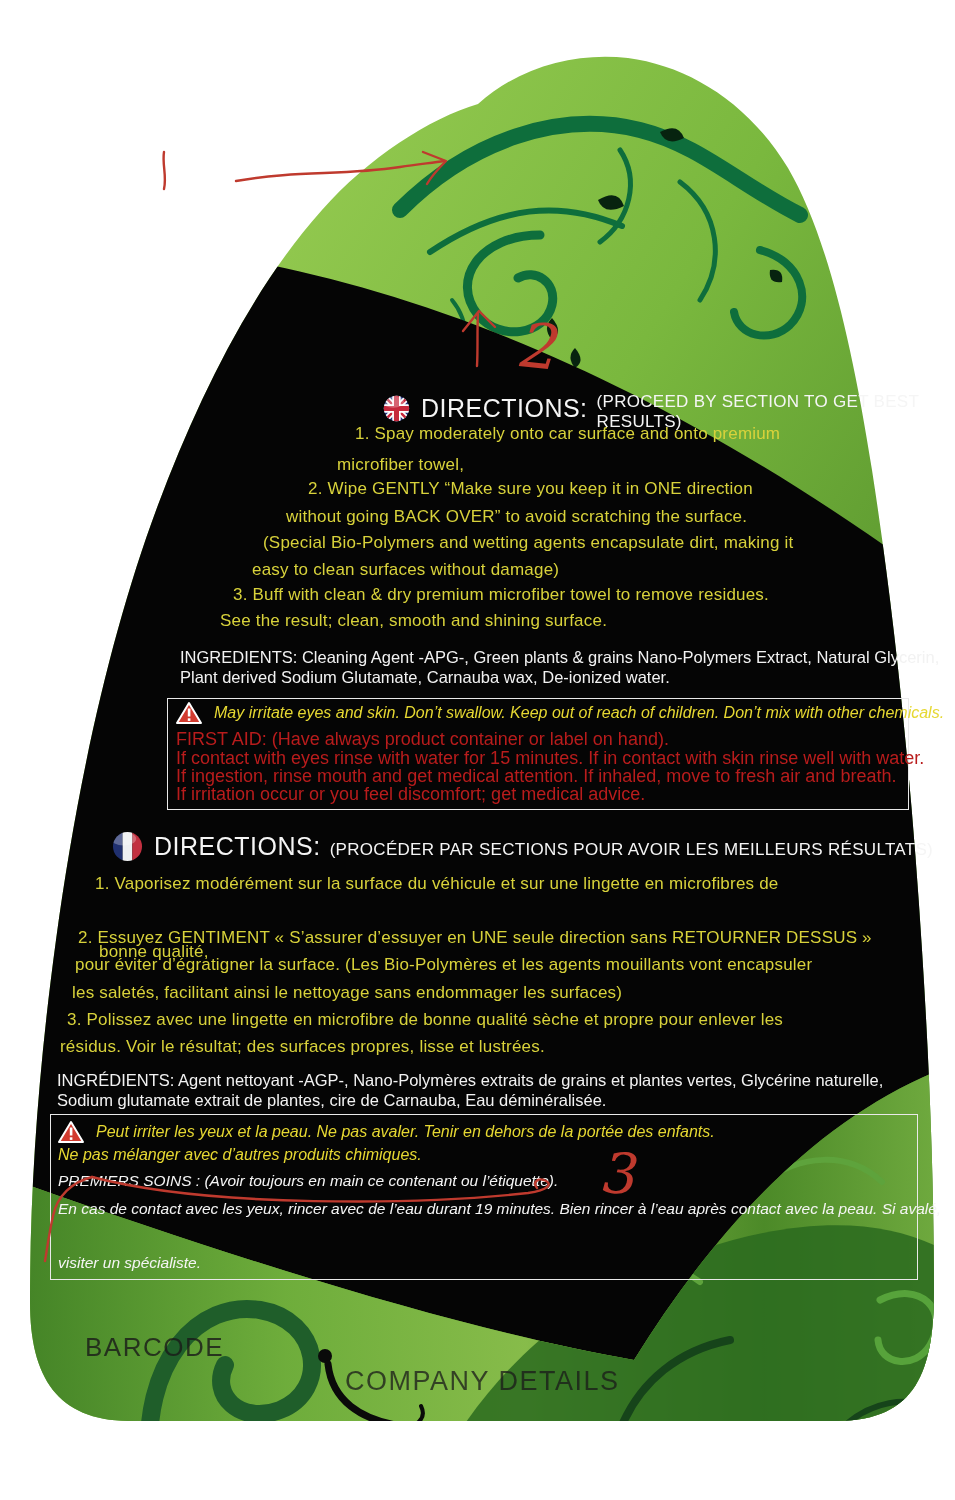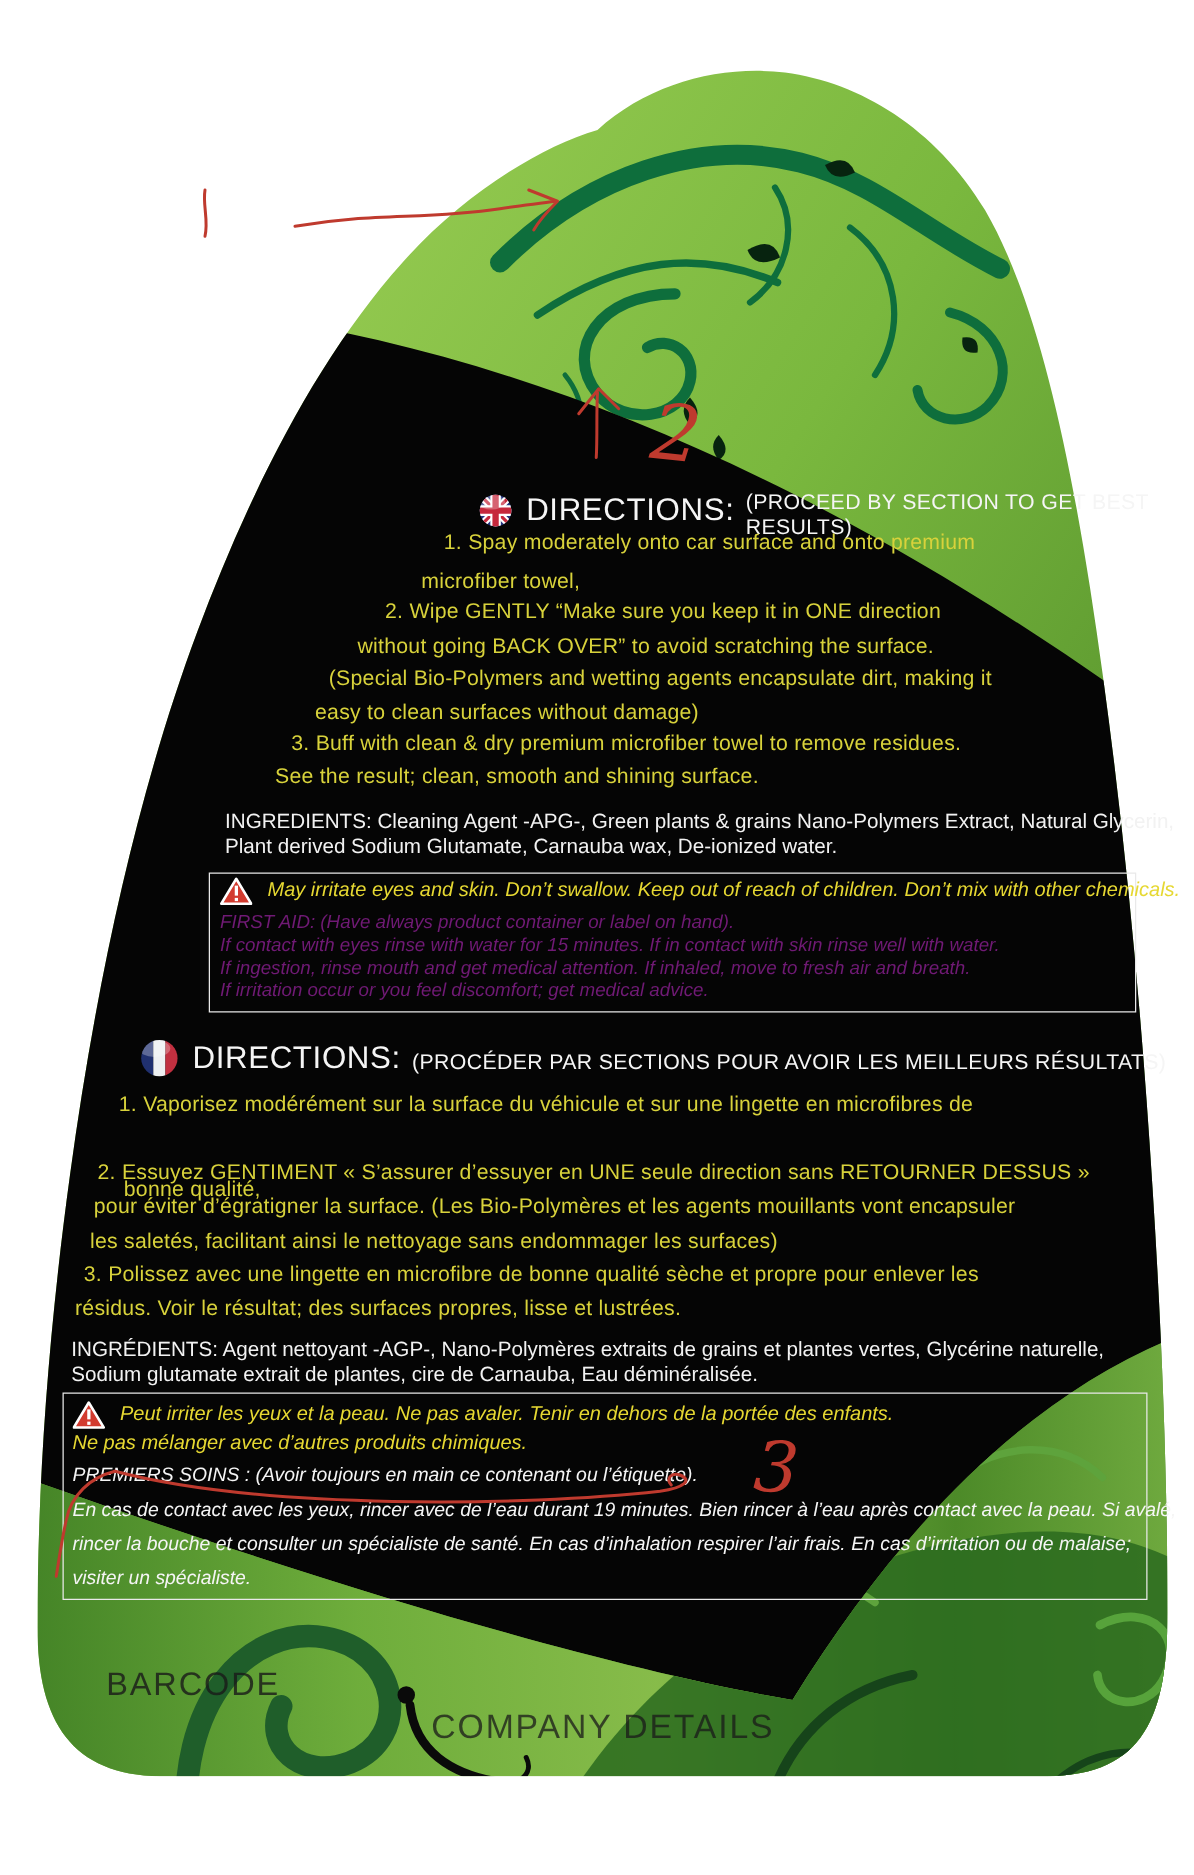--- a/index.html
+++ b/index.html
@@ -8,21 +8,21 @@
   .bg,.annot{position:absolute;left:0;top:0;width:955px;height:1500px;}
   .annot{pointer-events:none;}
   .line{position:absolute;white-space:nowrap;}
   .step{color:#d8d23b;font-size:17px;letter-spacing:.2px;text-align:right;}
   .ingr{color:#f2f2f2;font-size:16.5px;}
   .dir-head{position:absolute;display:flex;align-items:center;color:#f5f5f5;}
   .dir-title{font-size:25px;letter-spacing:.5px;margin-left:11px;}
   .dir-sub{font-size:17px;margin-left:9px;padding-top:7px;letter-spacing:.3px;}
   .warnbox{position:absolute;border:1px solid #e9e9e9;background:transparent;}
   .warn-yellow{color:#e6d832;font-style:italic;font-size:16px;white-space:nowrap;}
-  .warn-white{color:#701a75;font-style:italic;font-size:15px;white-space:nowrap;}
+  .warn-white{color:#b91c1c;font-size:18px;white-space:nowrap;}
   .warn-white-fr{color:#f5f5f5;font-style:italic;font-size:15.5px;white-space:nowrap;}
   .warnrow{position:absolute;display:flex;align-items:center;gap:12px;}
   .tri{flex:0 0 auto;}
   .barcode{position:absolute;left:85px;top:1332px;font-size:26px;color:rgba(25,25,25,.8);letter-spacing:1.5px;}
   .company{position:absolute;left:345px;top:1366px;font-size:27px;color:rgba(25,25,25,.75);letter-spacing:1.5px;}
   .pricebox{position:absolute;left:673px;top:1311px;width:216px;height:84px;background:#ffffff;
             border:1px solid #d6d6d6;display:flex;align-items:center;justify-content:center;}
   .price{font-size:30px;color:#3a3a3a;letter-spacing:1px;}
   .redpath{stroke:#bf3a2e;stroke-width:2.4;fill:none;stroke-linecap:round;stroke-linejoin:round;}
   .mark2{font-family:"DejaVu Serif",serif;font-style:italic;font-size:62px;fill:#bf3a2e;}
@@ -176,21 +176,20 @@
     <svg class="tri" width="26" height="24" viewBox="0 0 26 24">
       <polygon points="13,2 25,22 1,22" fill="#d23b2f" stroke="#ffffff" stroke-width="2" stroke-linejoin="round"></polygon>
       <rect x="11.8" y="7.5" width="2.6" height="8" fill="#ffffff"></rect>
       <rect x="11.8" y="17.3" width="2.6" height="2.6" fill="#ffffff"></rect>
     </svg>
     <span class="warn-yellow">Peut irriter les yeux et la peau. Ne pas avaler. Tenir en dehors de la portée des enfants.</span>
   </div>
   <div class="line warn-yellow" style="left:58px;top:1146px;">Ne pas mélanger avec d’autres produits chimiques.</div>
   <div class="line warn-white-fr" style="left:58px;top:1172px;">PREMIERS SOINS : (Avoir toujours en main ce contenant ou l’étiquette).</div>
   <div class="line warn-white-fr" style="left:58px;top:1200px;">En cas de contact avec les yeux, rincer avec de l’eau durant 19 minutes. Bien rincer à l’eau après contact avec la peau. Si avalé,</div>
-  <div class="line warn-white-fr" style="left:58px;top:1227px;">rincer la bouche et consulter un spécialiste de santé. En cas d’inhalation respirer l’air frais. En cas d’irritation ou de malaise;</div>
   <div class="line warn-white-fr" style="left:58px;top:1254px;">visiter un spécialiste.</div>
 
   <div class="barcode">BARCODE</div>
   <div class="company">COMPANY DETAILS</div>
 
   <svg class="annot" viewBox="0 0 955 1500" aria-hidden="true">
 
     <path class="redpath" d="M 164 152 C 162 164 167 176 164 189"></path>
 
     <path class="redpath" d="M 236 181 C 300 170 340 176 400 167 C 418 164 432 163 444 161"></path>

